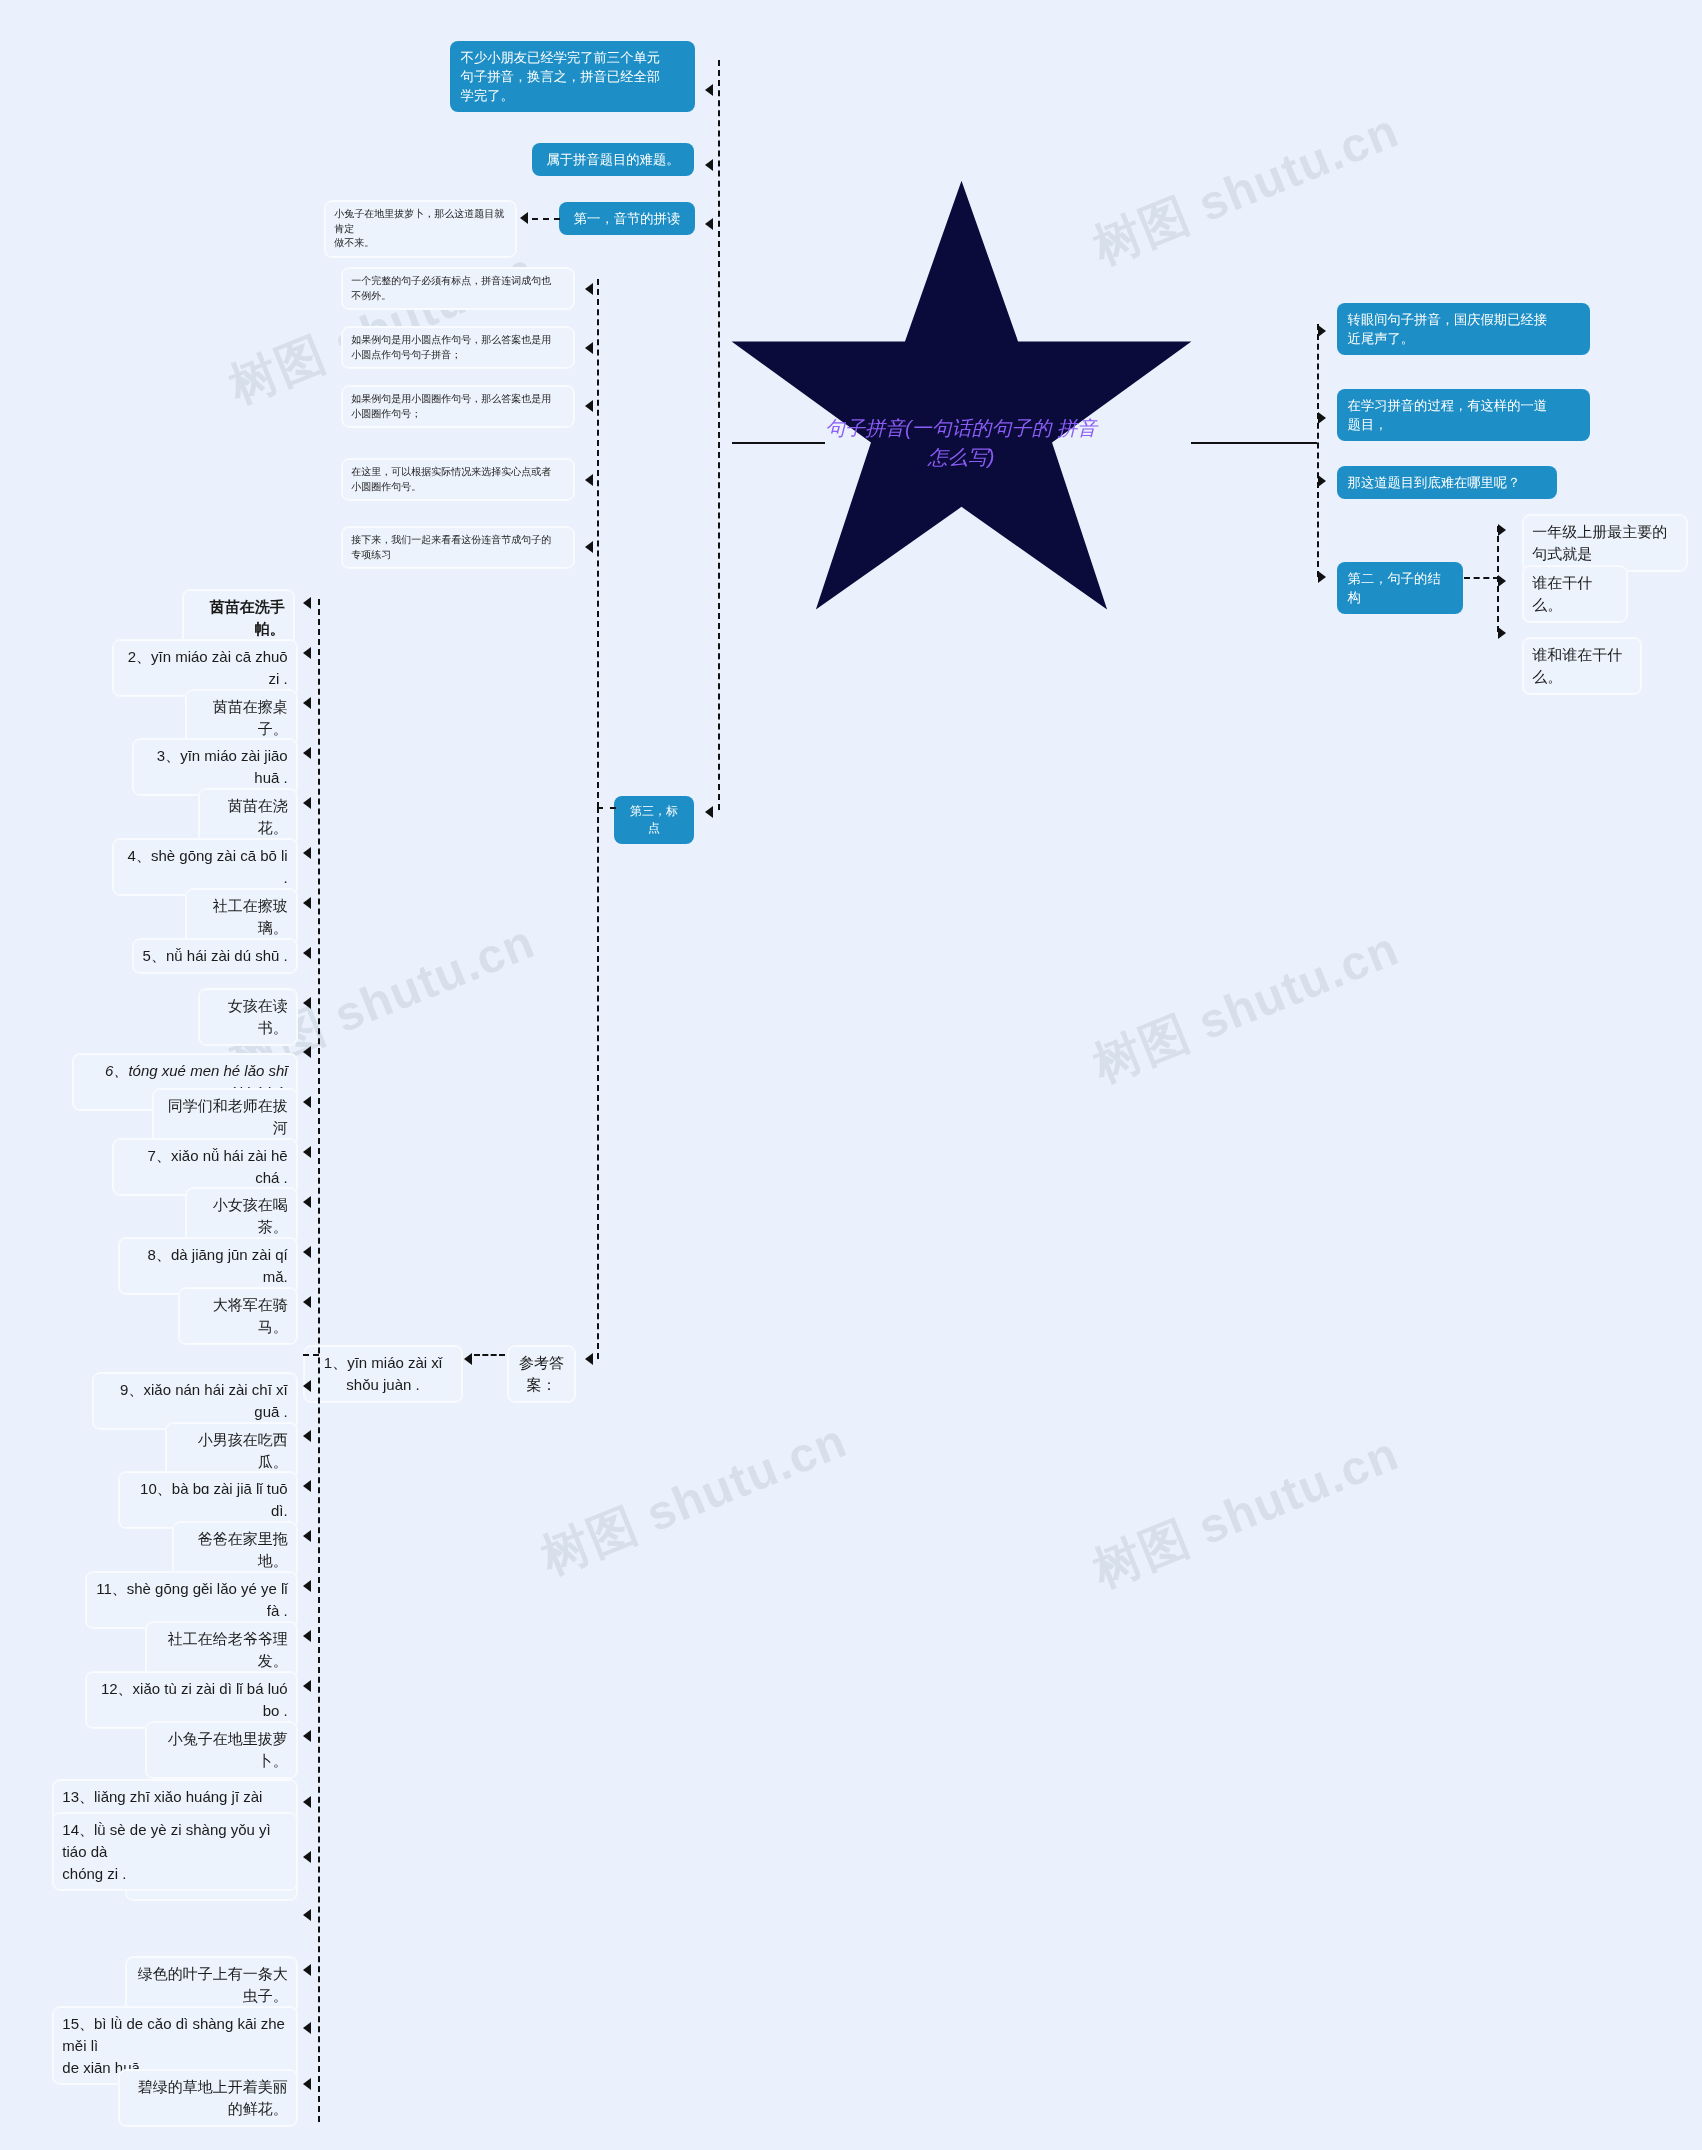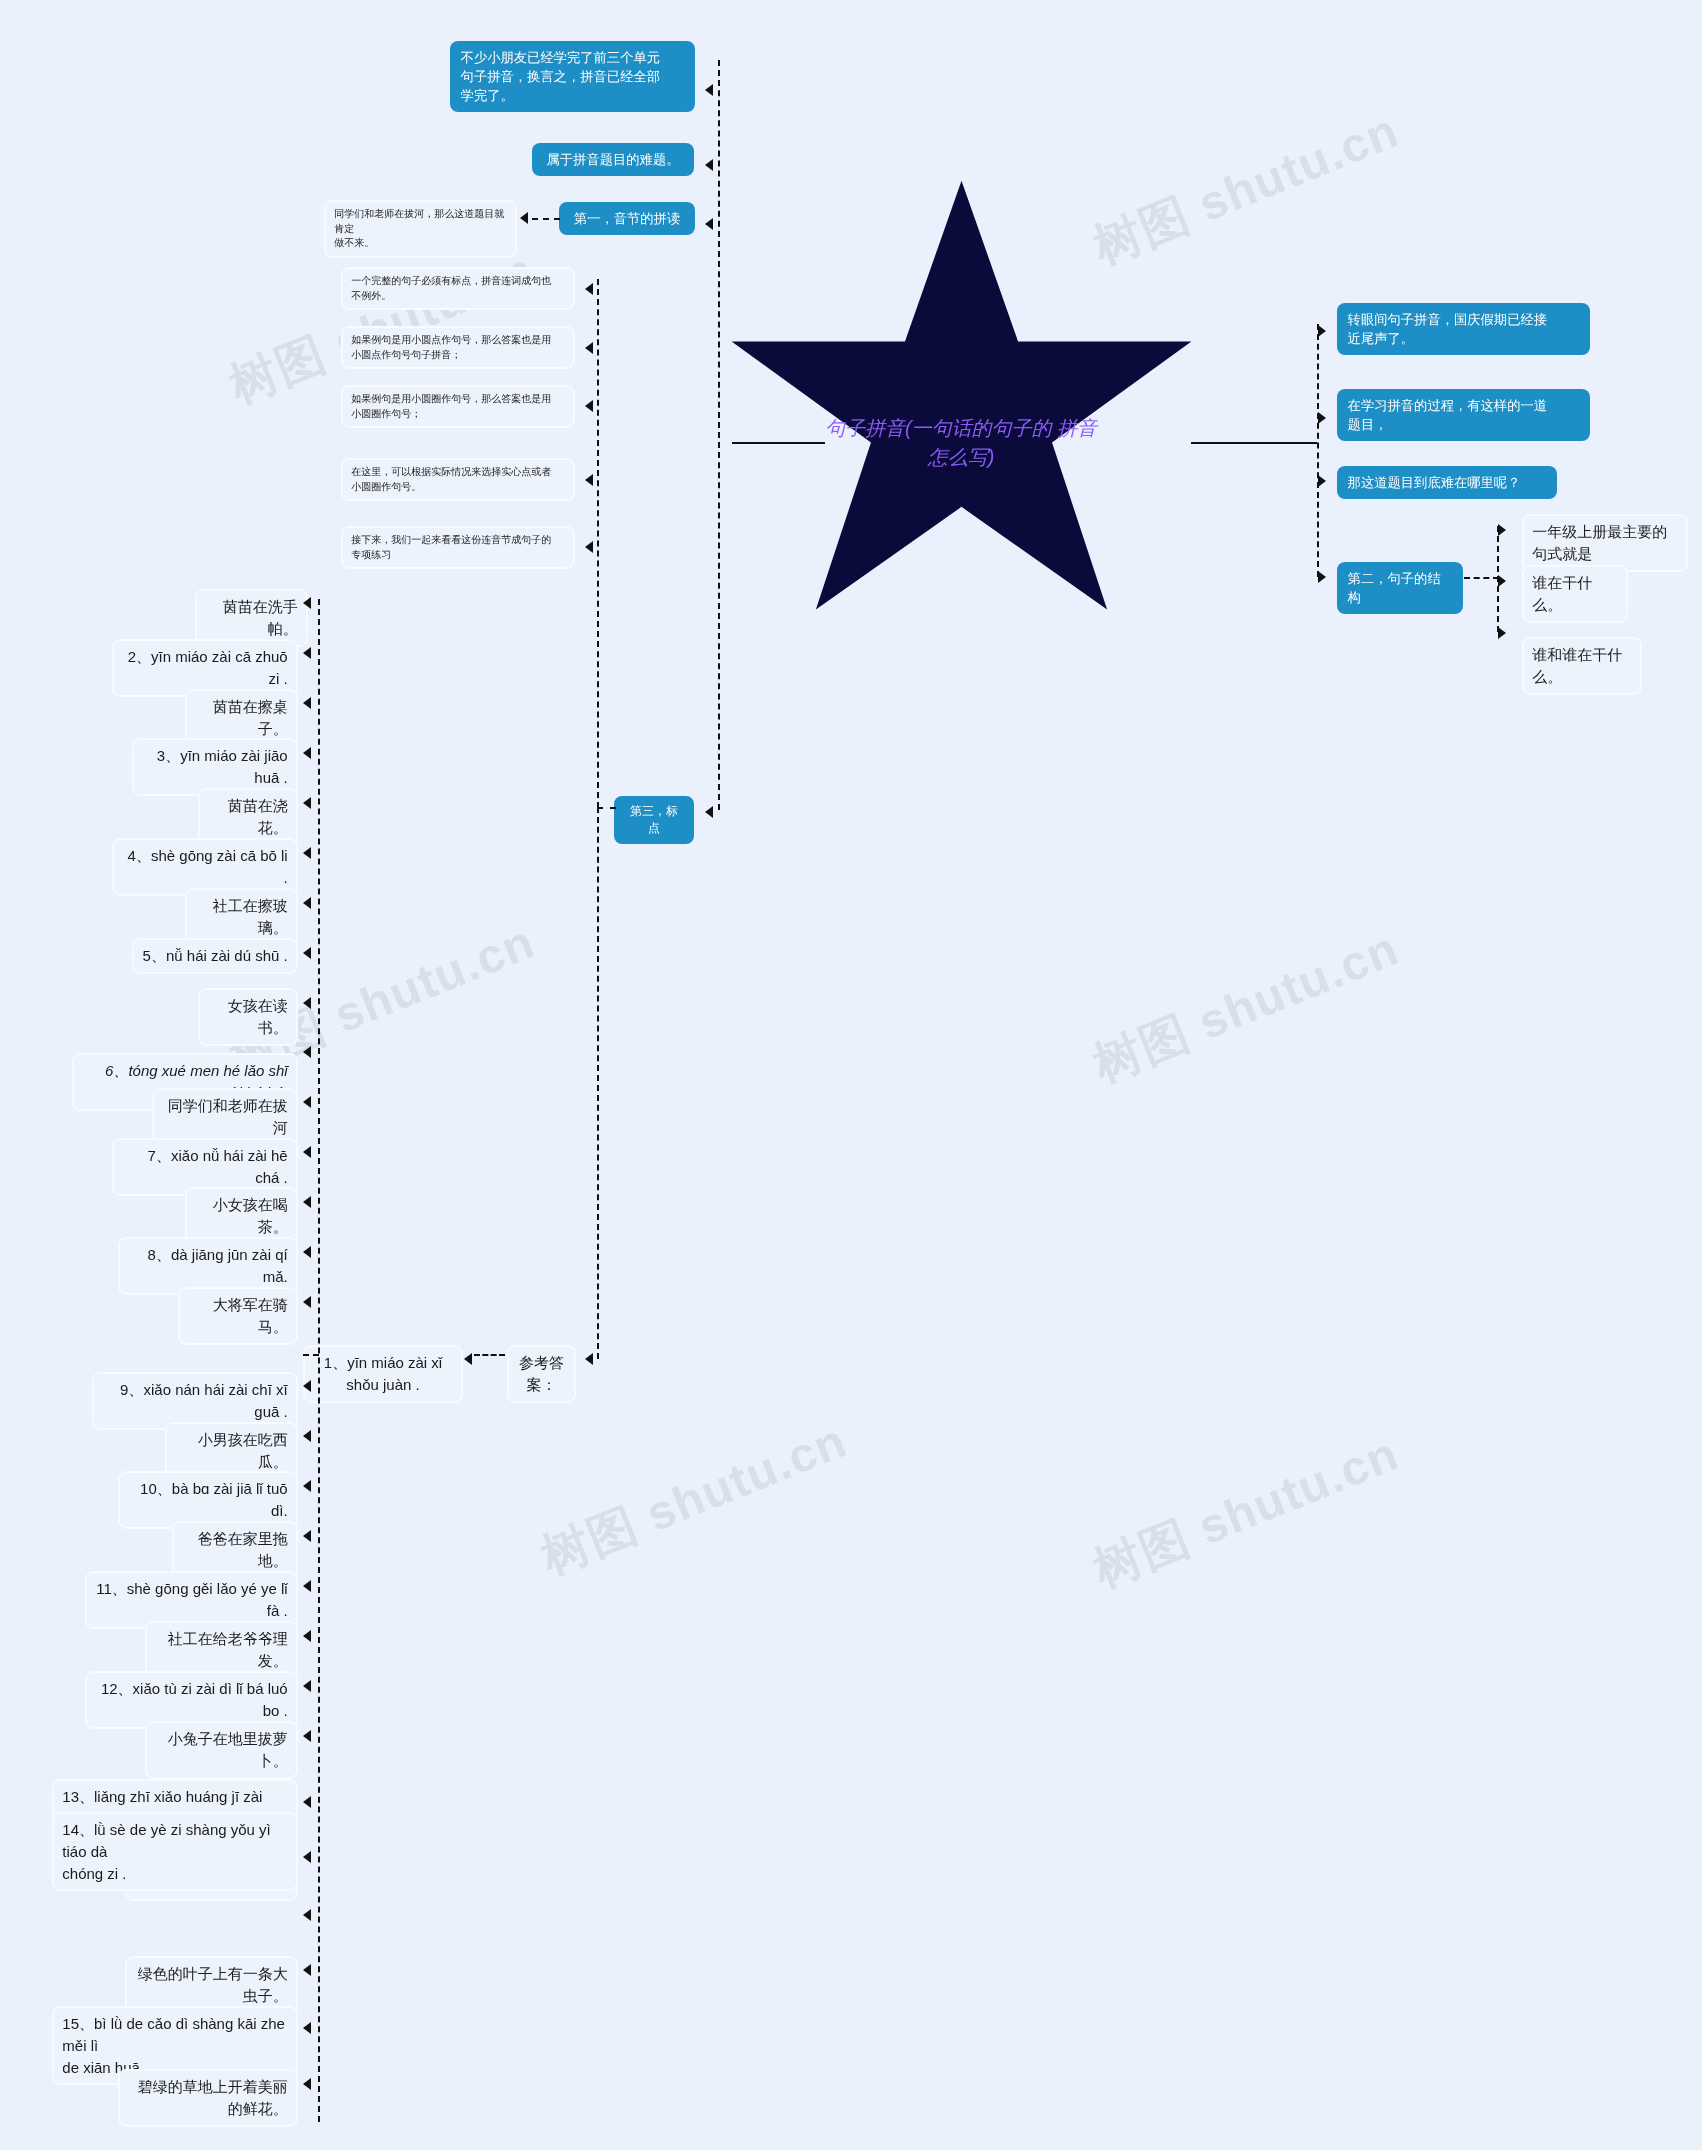--- a/index.html
+++ b/index.html
@@ -174,21 +174,21 @@
 学完了。</div>
   <div class="arrow left" style="left:705px; top:84px;"></div>
 
   <div class="node blue" style="left:532px; top:143px; width:162px; text-align:center;">属于拼音题目的难题。</div>
   <div class="arrow left" style="left:705px; top:159px;"></div>
 
   <div class="node blue" style="left:559px; top:202px; width:136px; text-align:center;">第一，音节的拼读</div>
   <div class="arrow left" style="left:705px; top:218px;"></div>
 
   <div class="hline" style="left:532px; top:218px; width:28px;"></div>
-  <div class="node plain" style="left:324px; top:200px; width:193px; text-align:left;">同学们和老师在拔河，那么这道题目就肯定
+  <div class="node plain" style="left:324px; top:200px; width:193px; text-align:left;">小兔子在地里拔萝卜，那么这道题目就肯定
 做不来。</div>
   <div class="arrow left" style="left:520px; top:212px;"></div>
 
   <div class="node blue" style="left:614px; top:796px; width:80px; text-align:center; font-size:12px;">第三，标点</div>
   <div class="arrow left" style="left:705px; top:806px;"></div>
 
   <div class="hline" style="left:597px; top:807px; width:18.6px;"></div>
   <div class="vline" style="left:597px; top:279px; height:529px;"></div>
 
   <div class="node plain" style="left:341px; top:267px; width:234px; text-align:left;">一个完整的句子必须有标点，拼音连词成句也
@@ -216,21 +216,21 @@
   <div class="node plain sm" style="left:507px; top:1345px; width:69px; text-align:center;">参考答案：</div>
   <div class="arrow left" style="left:585px; top:1353px;"></div>
 
   <div class="hline" style="left:474px; top:1354px; width:31px;"></div>
   <div class="node plain sm" style="left:303px; top:1345px; width:160px; text-align:center;">1、yīn miáo zài xǐ shǒu juàn .</div>
   <div class="arrow left" style="left:464px; top:1353px;"></div>
 
   <div class="vline" style="left:318px; top:599px; height:1523px;"></div>
   <div class="hline" style="left:303px; top:1354px; width:16px;"></div>
 
-  <div class="node plain sm tright" style="left:195px; top:589px; width:113px;">茵苗在洗手帕。</div>
+  <div class="node plain sm tright" style="left:182px; top:589px; width:113px;font-weight:bold;">茵苗在洗手帕。</div>
   <div class="arrow left" style="left:303px; top:597px;"></div>
 
   <div class="node plain sm tright" style="left:112px; top:639px; width:186px;">2、yīn miáo zài cā zhuō zi .</div>
   <div class="arrow left" style="left:303px; top:647px;"></div>
 
   <div class="node plain sm tright" style="left:185px; top:689px; width:113px;">茵苗在擦桌子。</div>
   <div class="arrow left" style="left:303px; top:697px;"></div>
 
   <div class="node plain sm tright" style="left:132px; top:738px; width:166px;">3、yīn miáo zài jiāo huā .</div>
   <div class="arrow left" style="left:303px; top:747px;"></div>

